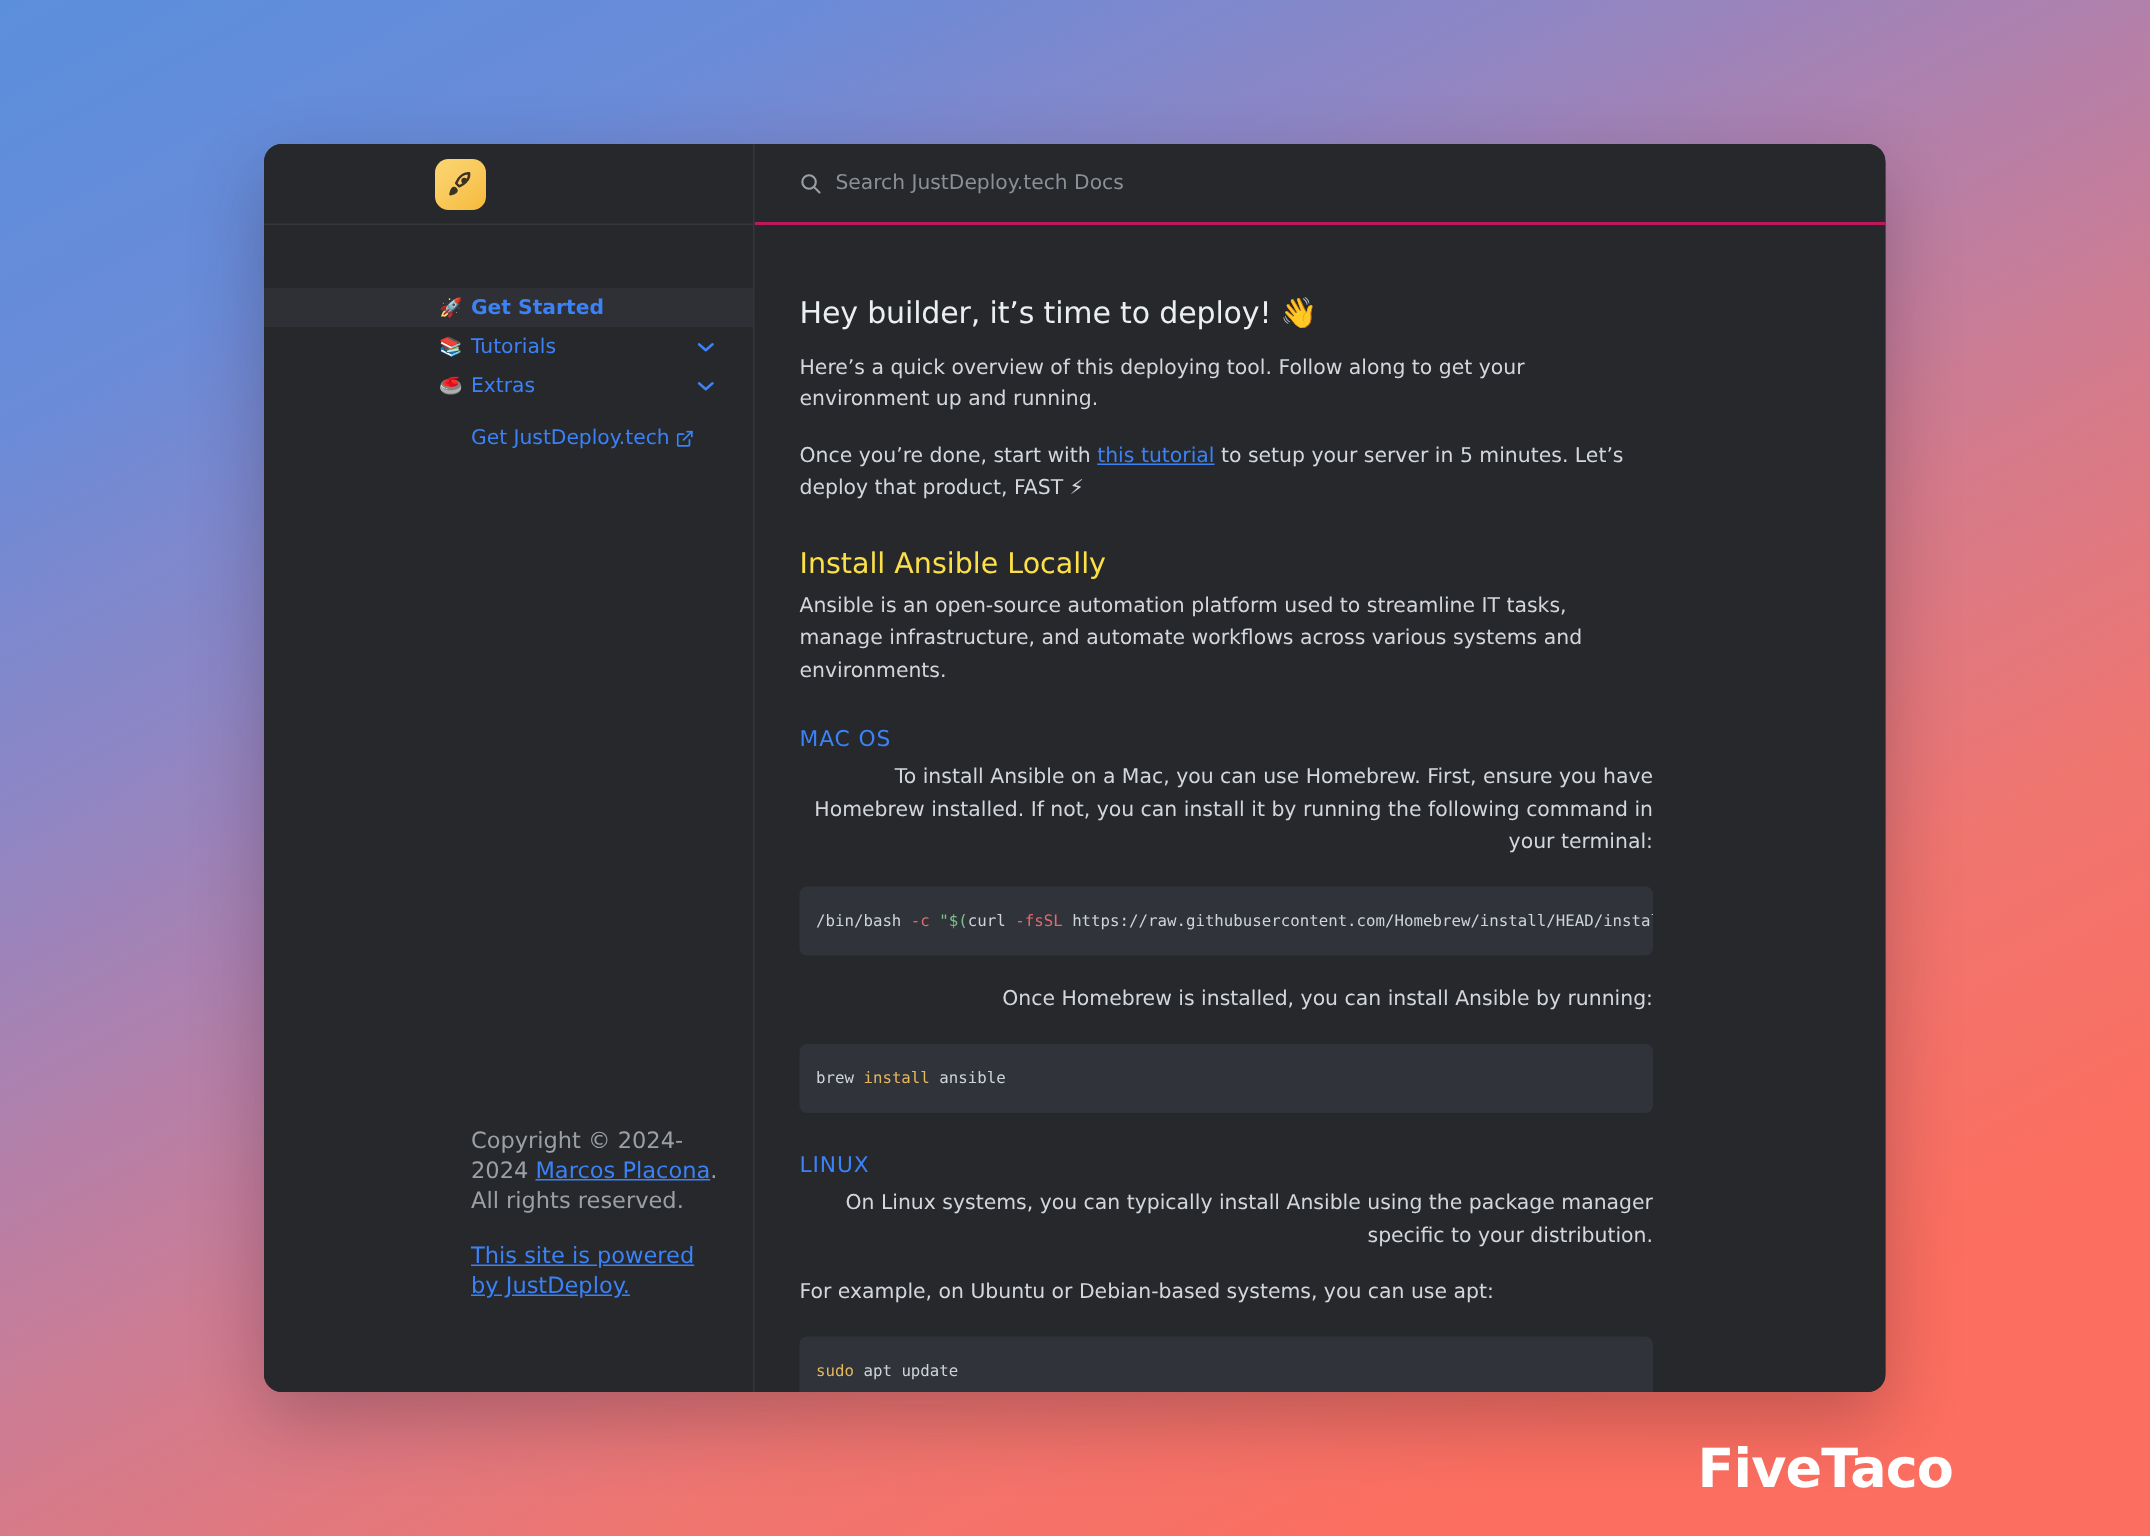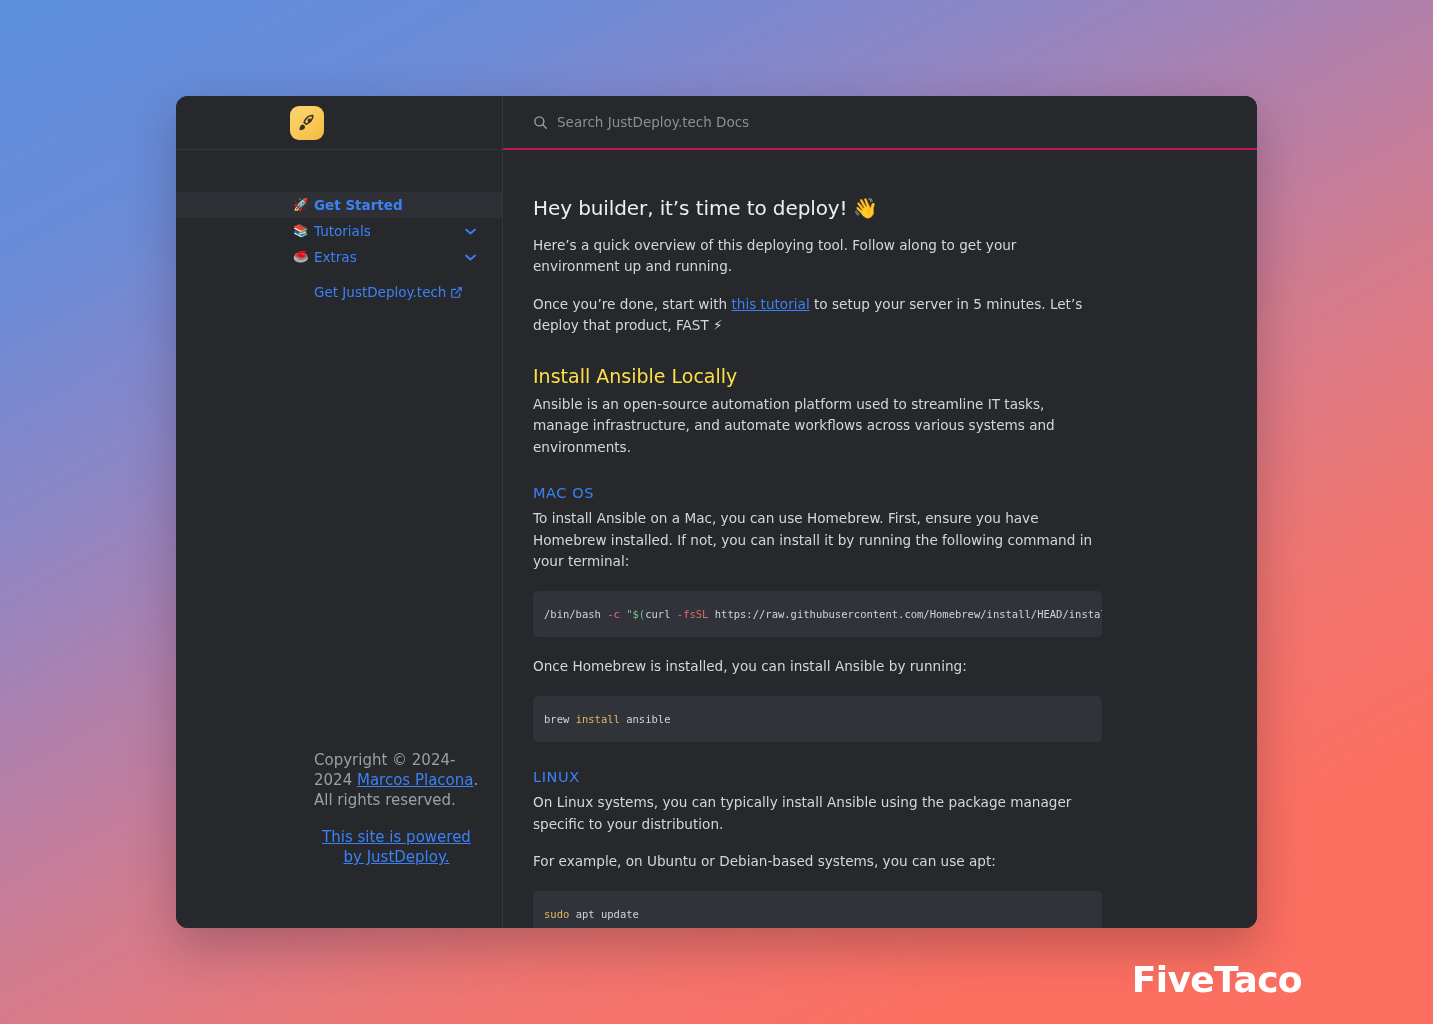--- a/index.html
+++ b/index.html
@@ -121,21 +121,21 @@
     bottom: 60px;
     width: 165px;
     font-size: 15px;
     line-height: 1.32;
     color: #9aa0a6;
   }
   .sidebar-footer a {
     color: #3b82f6;
     text-decoration: underline;
   }
-  .footer-block2 { margin-top: 18px; text-align: center; }
+  .footer-block2 { margin-top: 18px; }
   .footer-block2 a { color: #3b82f6; }
 
   
   .main {
     flex: 1;
     display: flex;
     flex-direction: column;
     background: #26282c;
     min-width: 0;
   }
@@ -176,21 +176,21 @@
   p.para {
     font-size: 13.6px;
     line-height: 1.58;
     color: #d3d7dc;
     margin-bottom: 16px;
   }
   p.para a {
     color: #3b82f6;
     text-decoration: underline;
   }
-  p.tight { margin-bottom: 0; }
+  p.tight { margin-bottom: 0; text-align: right; }
 
   h2.sec {
     font-size: 19px;
     font-weight: normal;
     color: #fde047;
     margin-top: 28px;
     margin-bottom: 7px;
   }
 
   h3.subsec {

